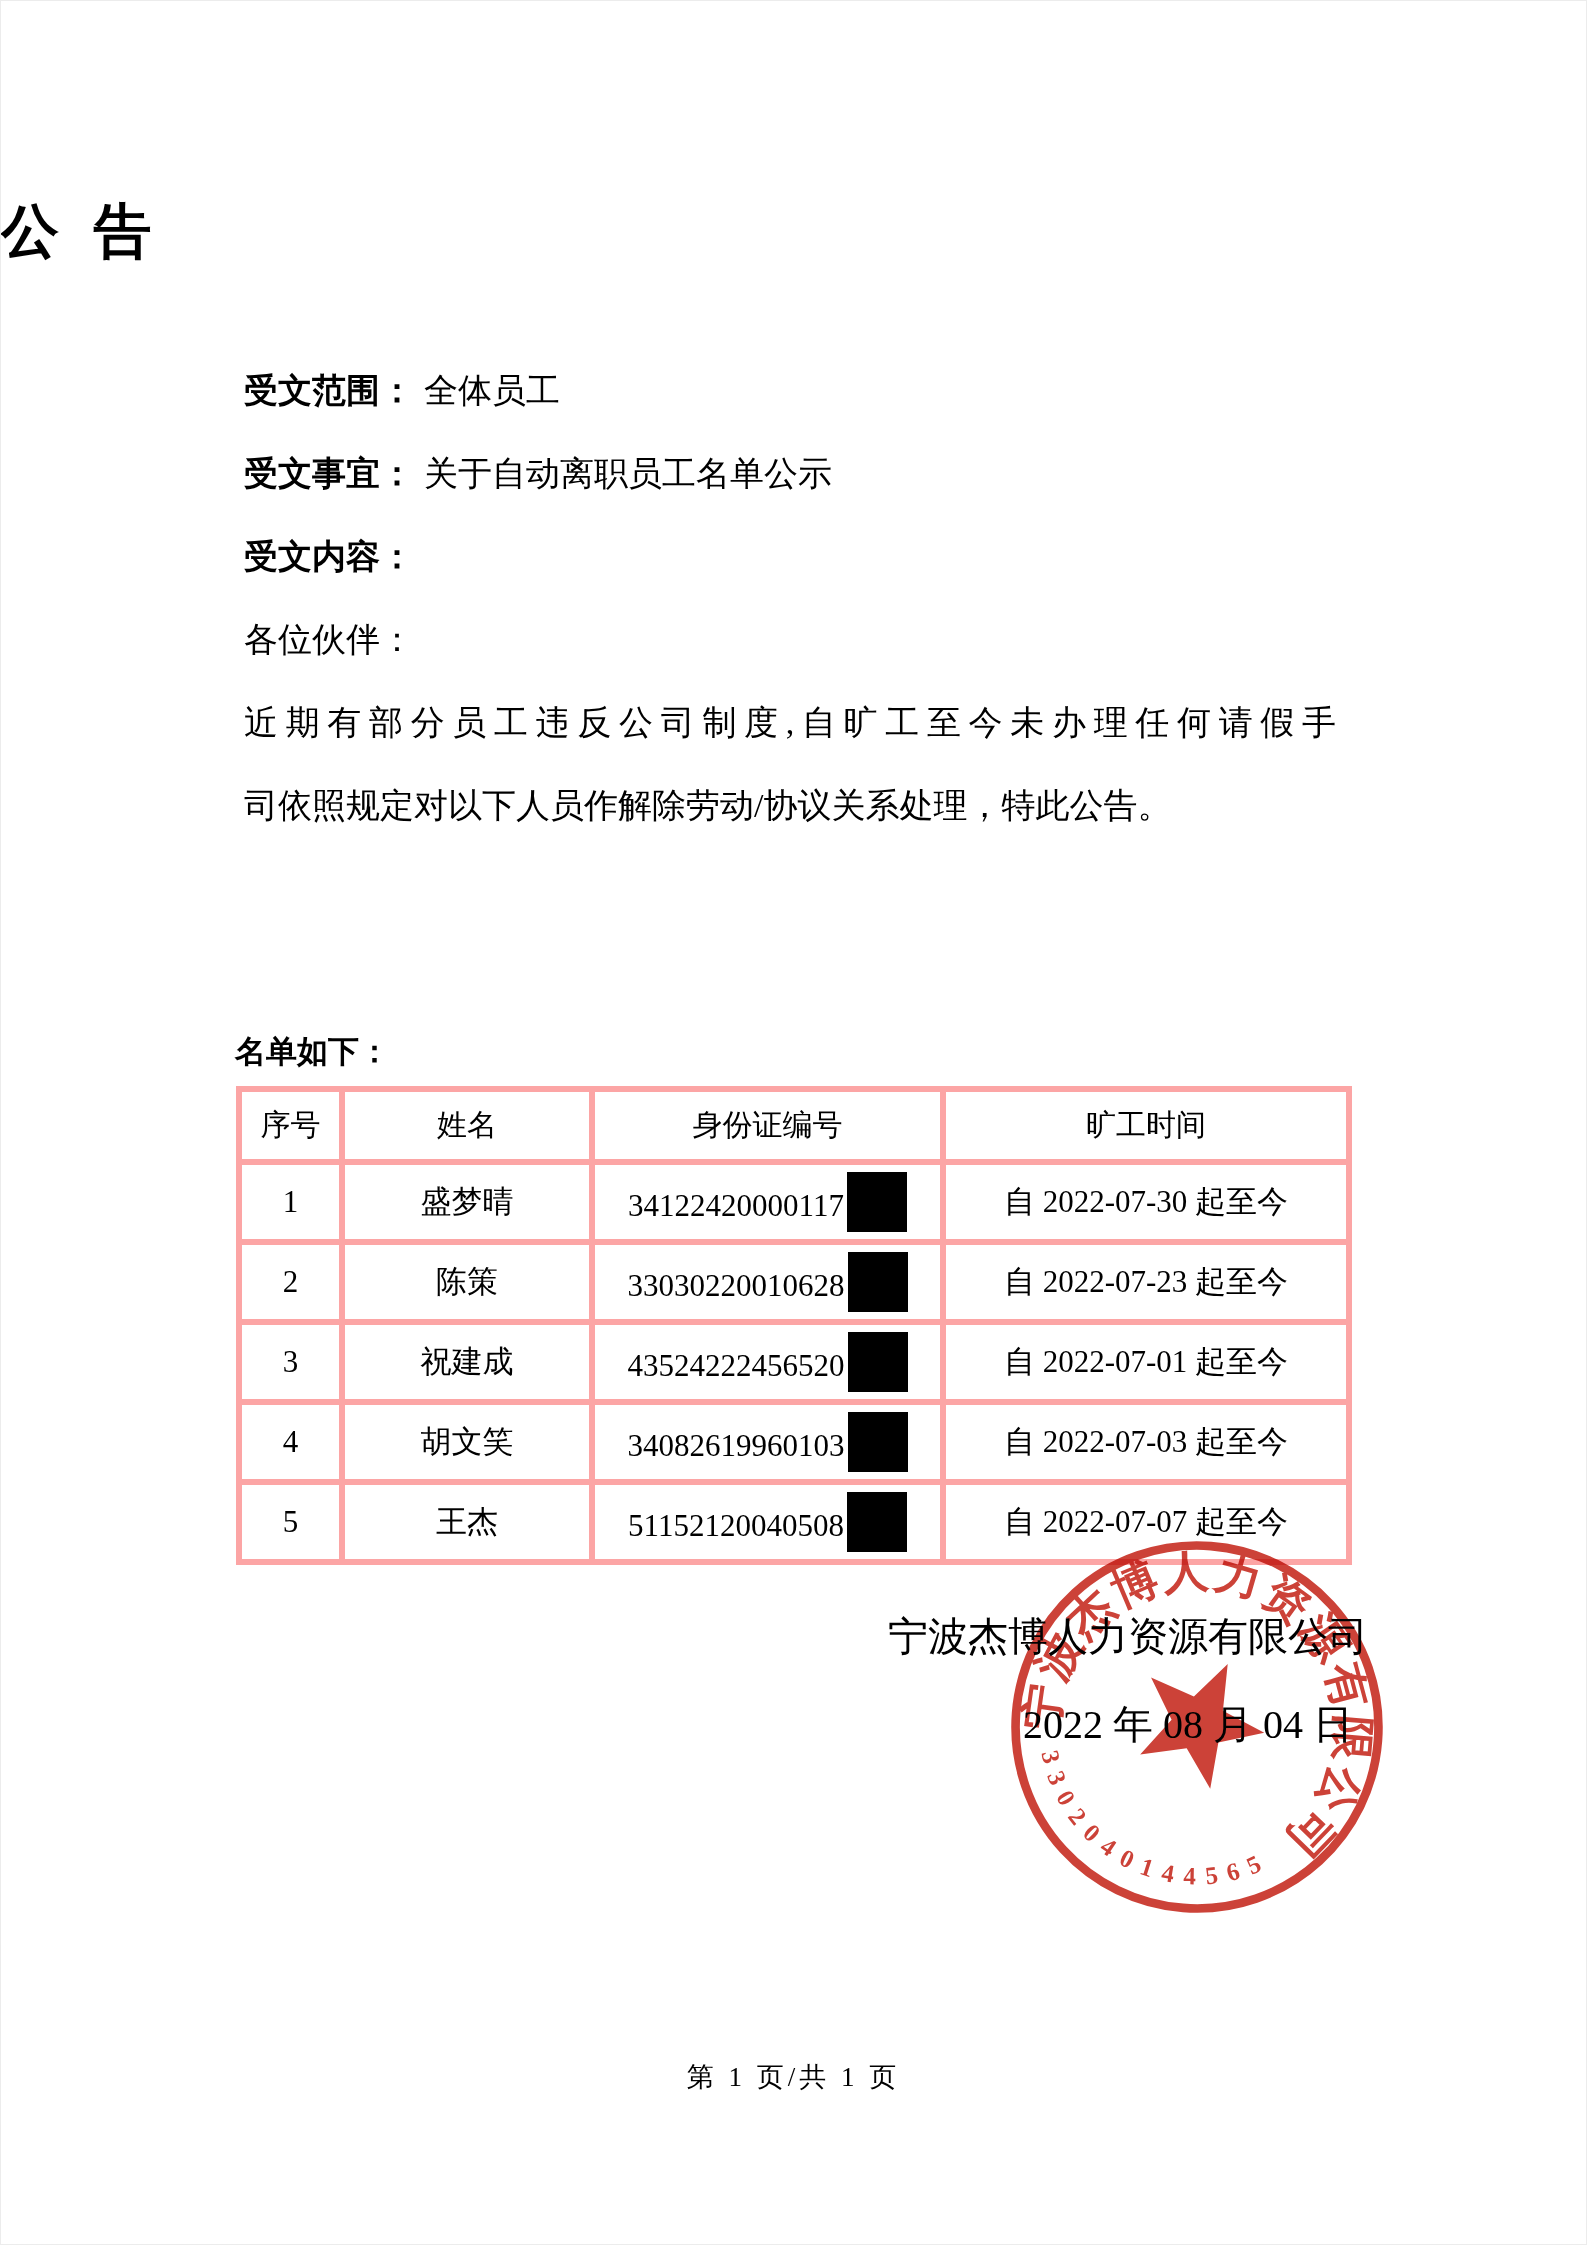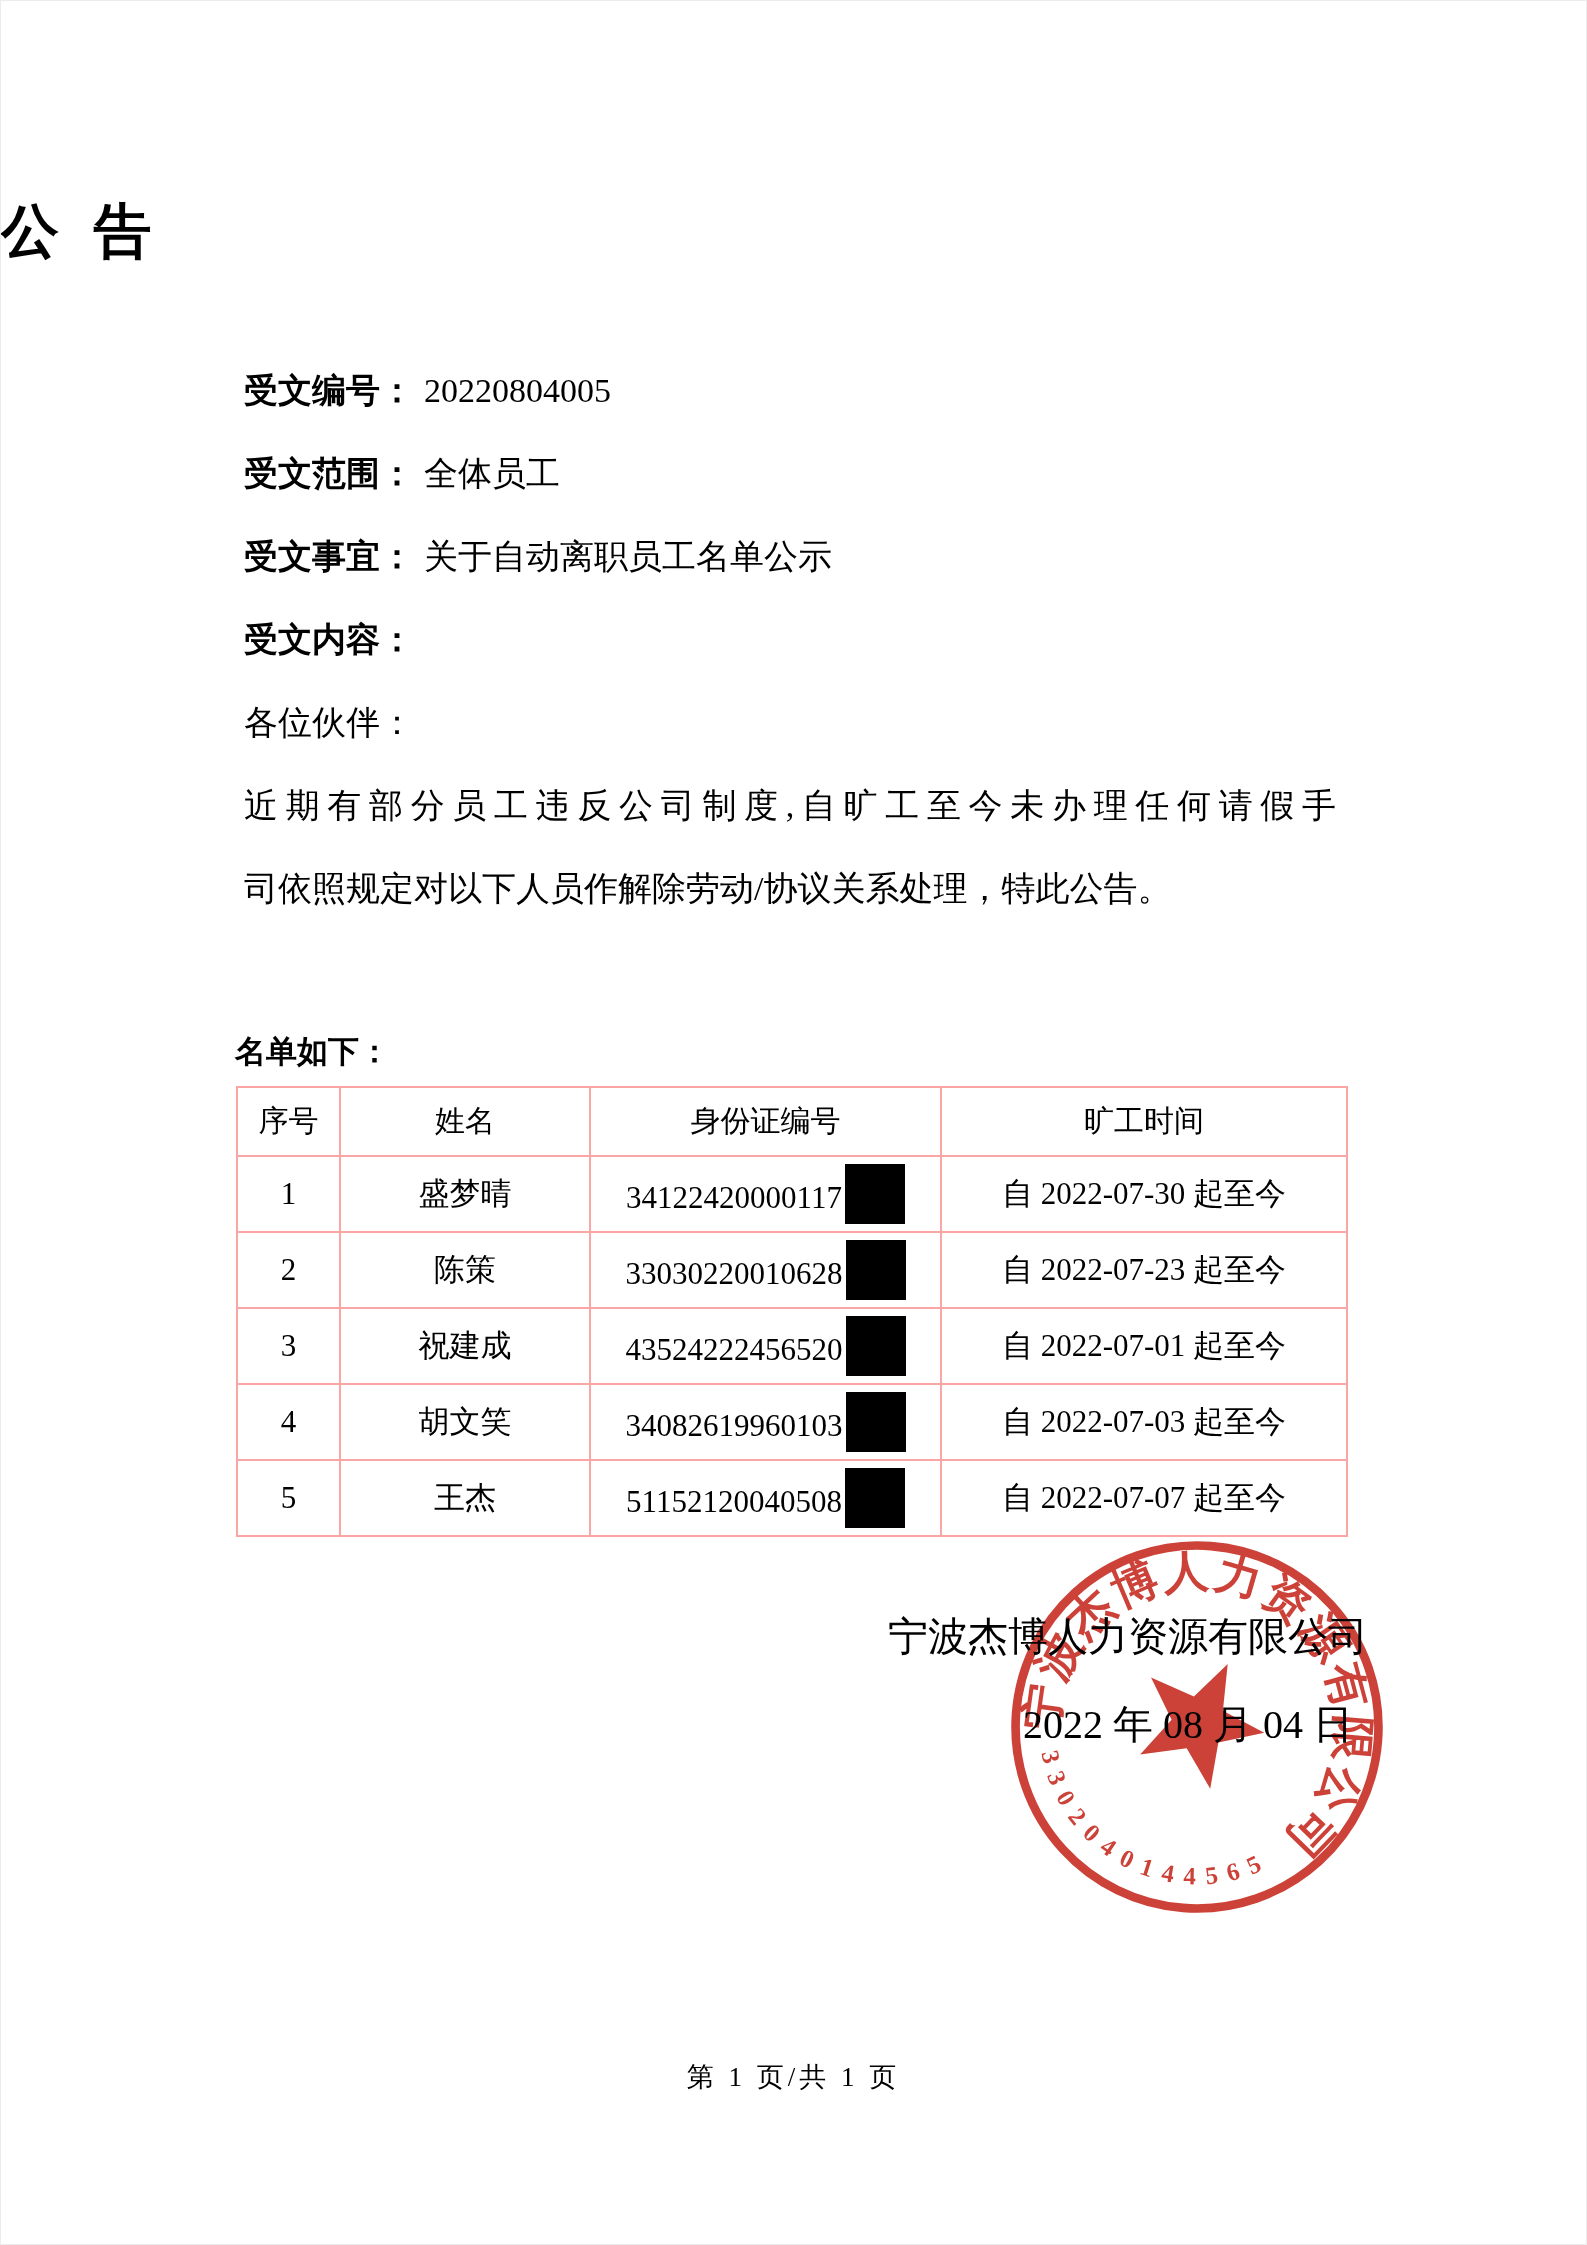--- a/index.html
+++ b/index.html
@@ -45,21 +45,21 @@
     position:absolute;left:235px;top:1085px;
     width:1110px;
     border-collapse:collapse;
     table-layout:fixed;
   }
   table.roster col.c-no{width:103px;}
   table.roster col.c-name{width:250px;}
   table.roster col.c-id{width:351px;}
   table.roster col.c-period{width:406px;}
   table.roster th,table.roster td{
-    border:2px solid #fca5a5;
+    border:6px solid #fca5a5;
     text-align:center;vertical-align:middle;
     font-weight:normal;
     padding:0;
   }
   table.roster th{height:67px;font-size:30px;}
   table.roster td{height:74px;font-size:31px;}
   td.cell-id{font-size:33px;}
   td.cell-period{font-weight:bold;font-size:31px;}
   .redact-box{
     display:inline-block;width:60px;height:60px;
@@ -92,24 +92,20 @@
   }
 </style>
 </head>
 <body>
 
 <div class="page">
 
   <div class="doc-title">公 告</div>
 
   <div class="upper-block">
-    <div class="field-row">
-      <span class="field-label">受文编号：</span>
-      <span class="field-value">20220804005</span>
-    </div>
     <div class="field-row">
       <span class="field-label">受文范围：</span>
       <span class="field-value">全体员工</span>
     </div>
     <div class="field-row">
       <span class="field-label">受文事宜：</span>
       <span class="field-value">关于自动离职员工名单公示</span>
     </div>
     <div class="field-row">
       <span class="field-label">受文内容：</span>

